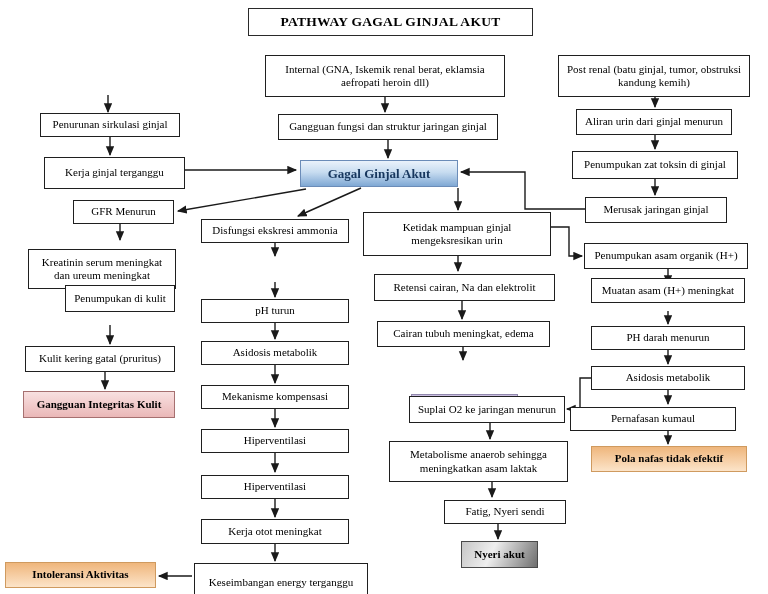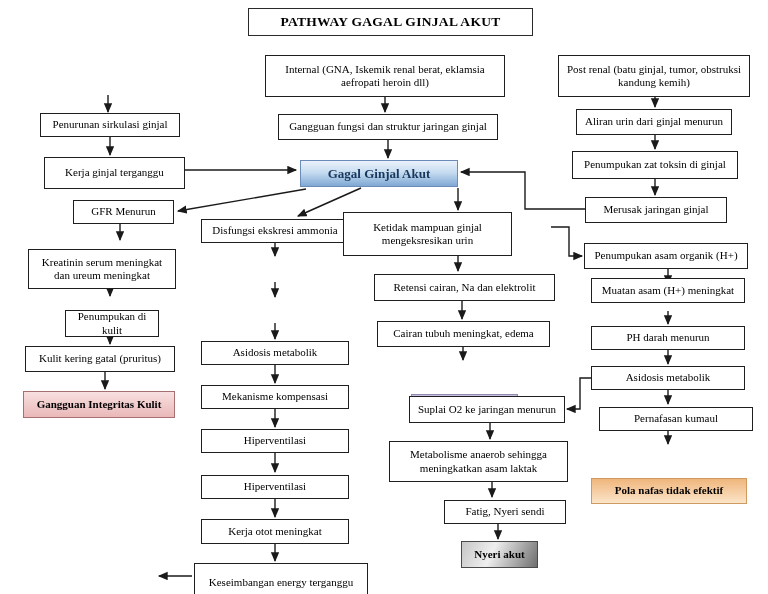--- a/index.html
+++ b/index.html
@@ -25,21 +25,21 @@
     background:linear-gradient(to bottom,#f8e0e0 0%,#eab8b8 100%);
     border:1px solid #a67070;font-weight:bold;
   }
   .box-purple{
     background:linear-gradient(to bottom,#c8bcdf 0%,#ece7f5 45%,#c4b7dc 100%);
     border:1px solid #9188ad;
     margin-top:32px;
   }
   .box-orange{
     background:linear-gradient(to bottom,#efb67c 0%,#fce4c9 100%);
-    border:1px solid #cf9a5f;font-weight:bold;margin-top:32px;
+    border:1px solid #cf9a5f;font-weight:bold;
   }
   .box-gray{
     background:linear-gradient(115deg,#c6c6c6 0%,#efefef 40%,#6e6e6e 100%);
     border:1px solid #4a4a4a;font-weight:bold;
   }
   svg.arrows{position:absolute;left:0;top:0;pointer-events:none;}
 </style>
 </head>
 <body>
 
@@ -100,42 +100,43 @@
   <div class="box" style="left:44px;top:157px;width:141px;height:32px">Kerja ginjal terganggu</div>
   <div class="box" style="left:278px;top:114px;width:220px;height:26px">Gangguan fungsi dan struktur jaringan ginjal</div>
   <div class="box box-blue" style="left:300px;top:160px;width:158px;height:27px">Gagal Ginjal Akut</div>
 
   <div class="box" style="left:576px;top:109px;width:156px;height:26px">Aliran urin dari ginjal menurun</div>
   <div class="box" style="left:572px;top:151px;width:166px;height:28px">Penumpukan zat toksin di ginjal</div>
   <div class="box" style="left:585px;top:197px;width:142px;height:26px">Merusak jaringan ginjal</div>
 
   <div class="box" style="left:73px;top:200px;width:101px;height:24px">GFR Menurun</div>
   <div class="box" style="left:28px;top:249px;width:148px;height:40px">Kreatinin serum meningkat dan ureum meningkat</div>
-  <div class="box" style="left:65px;top:310px;width:94px;height:27px">Penumpukan di kulit</div>
+  <div class="box" style="left:65px;top:285px;width:110px;height:27px">Penumpukan di kulit</div>
   <div class="box" style="left:25px;top:346px;width:150px;height:26px">Kulit kering gatal (pruritus)</div>
   <div class="box box-pink" style="left:23px;top:391px;width:152px;height:27px">Gangguan Integritas Kulit</div>
 
   <div class="box" style="left:201px;top:219px;width:148px;height:24px">Disfungsi ekskresi ammonia</div>
+  <div class="box" style="left:201px;top:299px;width:148px;height:24px">pH turun</div>
   <div class="box" style="left:201px;top:341px;width:148px;height:24px">Asidosis metabolik</div>
   <div class="box" style="left:201px;top:385px;width:148px;height:24px">Mekanisme kompensasi</div>
   <div class="box" style="left:201px;top:429px;width:148px;height:24px">Hiperventilasi</div>
   <div class="box" style="left:201px;top:475px;width:148px;height:24px">Hiperventilasi</div>
   <div class="box" style="left:201px;top:519px;width:148px;height:25px">Kerja otot meningkat</div>
   <div class="box" style="left:194px;top:563px;width:174px;height:40px">Keseimbangan energy terganggu</div>
   <div class="box box-orange" style="left:5px;top:562px;width:151px;height:26px">Intoleransi Aktivitas</div>
 
-  <div class="box" style="left:343px;top:212px;width:169px;height:44px">Ketidak mampuan ginjal mengeksresikan urin</div>
+  <div class="box" style="left:363px;top:212px;width:188px;height:44px">Ketidak mampuan ginjal mengeksresikan urin</div>
   <div class="box" style="left:374px;top:274px;width:181px;height:27px">Retensi cairan, Na dan elektrolit</div>
   <div class="box" style="left:377px;top:321px;width:173px;height:26px">Cairan tubuh meningkat, edema</div>
   <div class="box box-purple" style="left:411px;top:362px;width:107px;height:26px">Hipervolemia</div>
   <div class="box" style="left:409px;top:396px;width:156px;height:27px">Suplai O2 ke jaringan menurun</div>
   <div class="box" style="left:389px;top:441px;width:179px;height:41px">Metabolisme anaerob sehingga meningkatkan asam laktak</div>
   <div class="box box-gray" style="left:461px;top:541px;width:77px;height:27px">Nyeri akut</div>
   <div class="box" style="left:444px;top:500px;width:122px;height:24px">Fatig, Nyeri sendi</div>
 
   <div class="box" style="left:584px;top:243px;width:164px;height:26px">Penumpukan asam organik (H+)</div>
   <div class="box" style="left:591px;top:278px;width:154px;height:25px">Muatan asam (H+) meningkat</div>
   <div class="box" style="left:591px;top:326px;width:154px;height:24px">PH darah menurun</div>
   <div class="box" style="left:591px;top:366px;width:154px;height:24px">Asidosis metabolik</div>
-  <div class="box" style="left:599px;top:407px;width:154px;height:24px">Pernafasan kumaul</div>
+  <div class="box" style="left:570px;top:407px;width:166px;height:24px">Pernafasan kumaul</div>
   <div class="box box-orange" style="left:591px;top:446px;width:156px;height:26px">Pola nafas tidak efektif</div>
 
 </div>
 
 </body></html>

